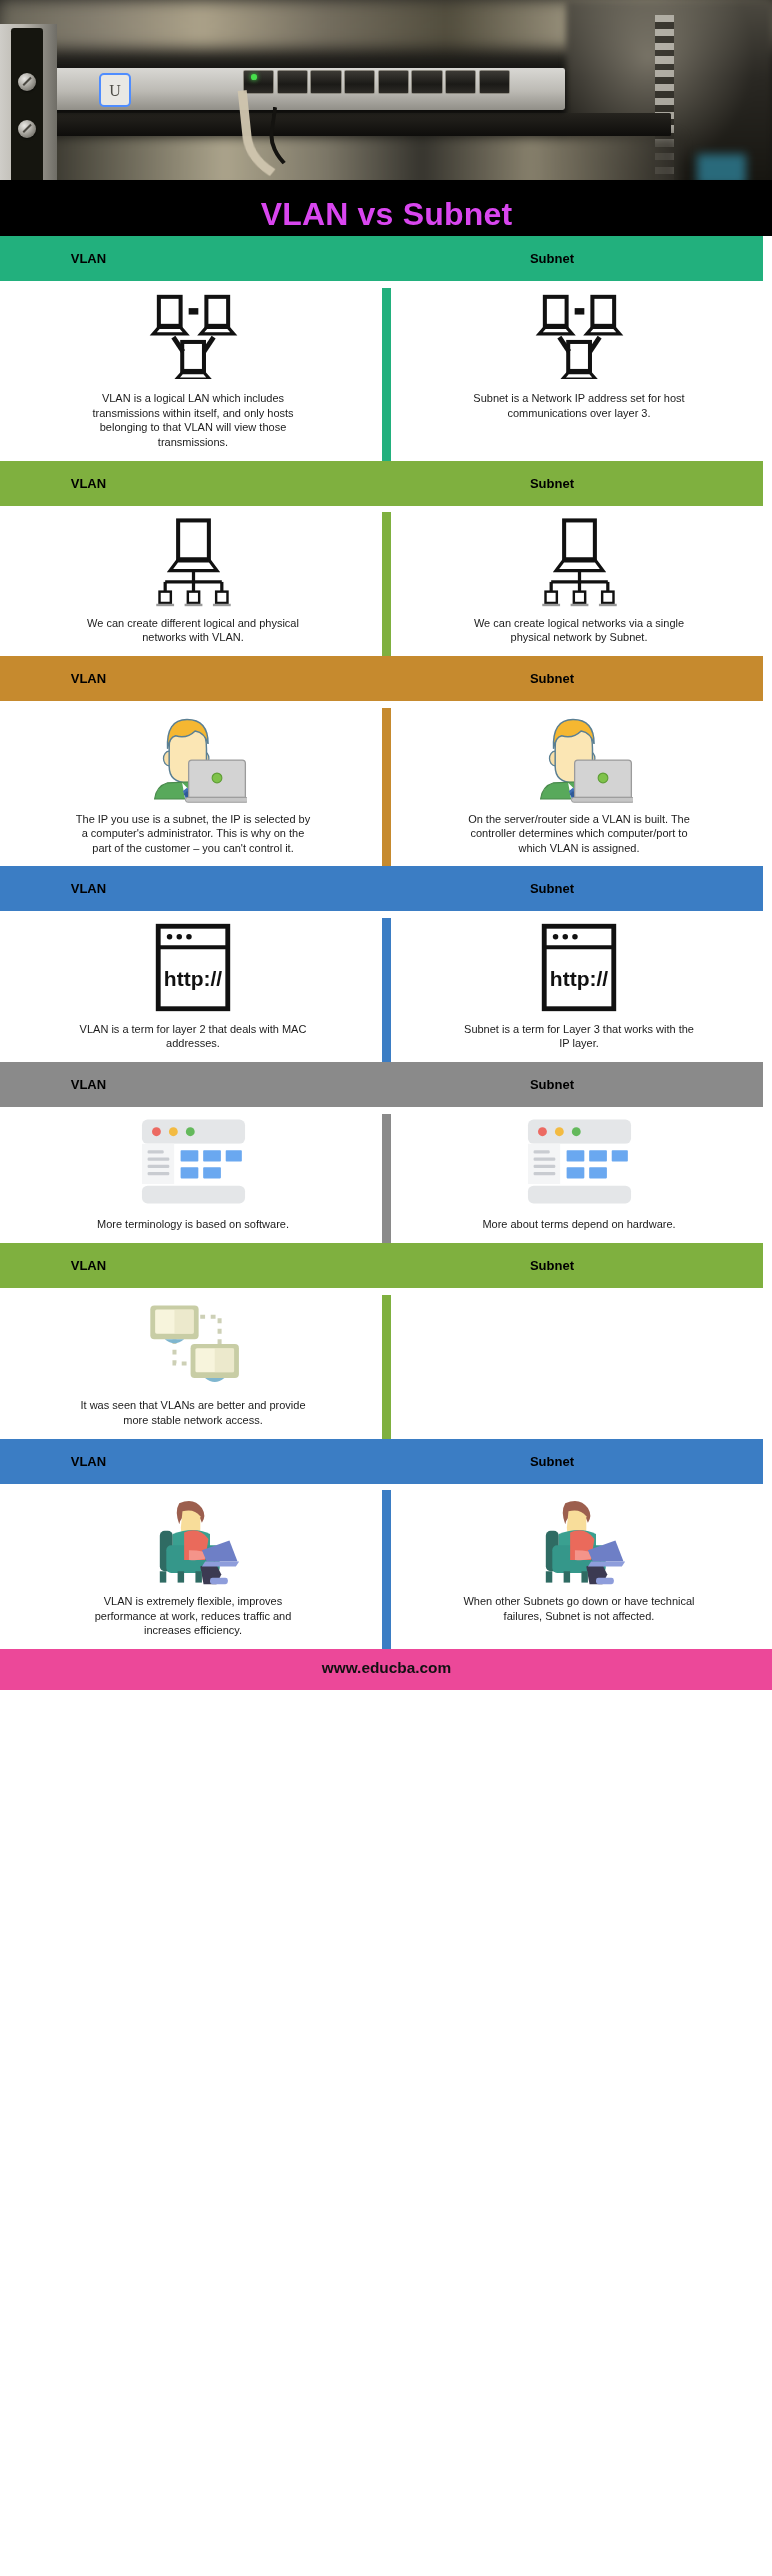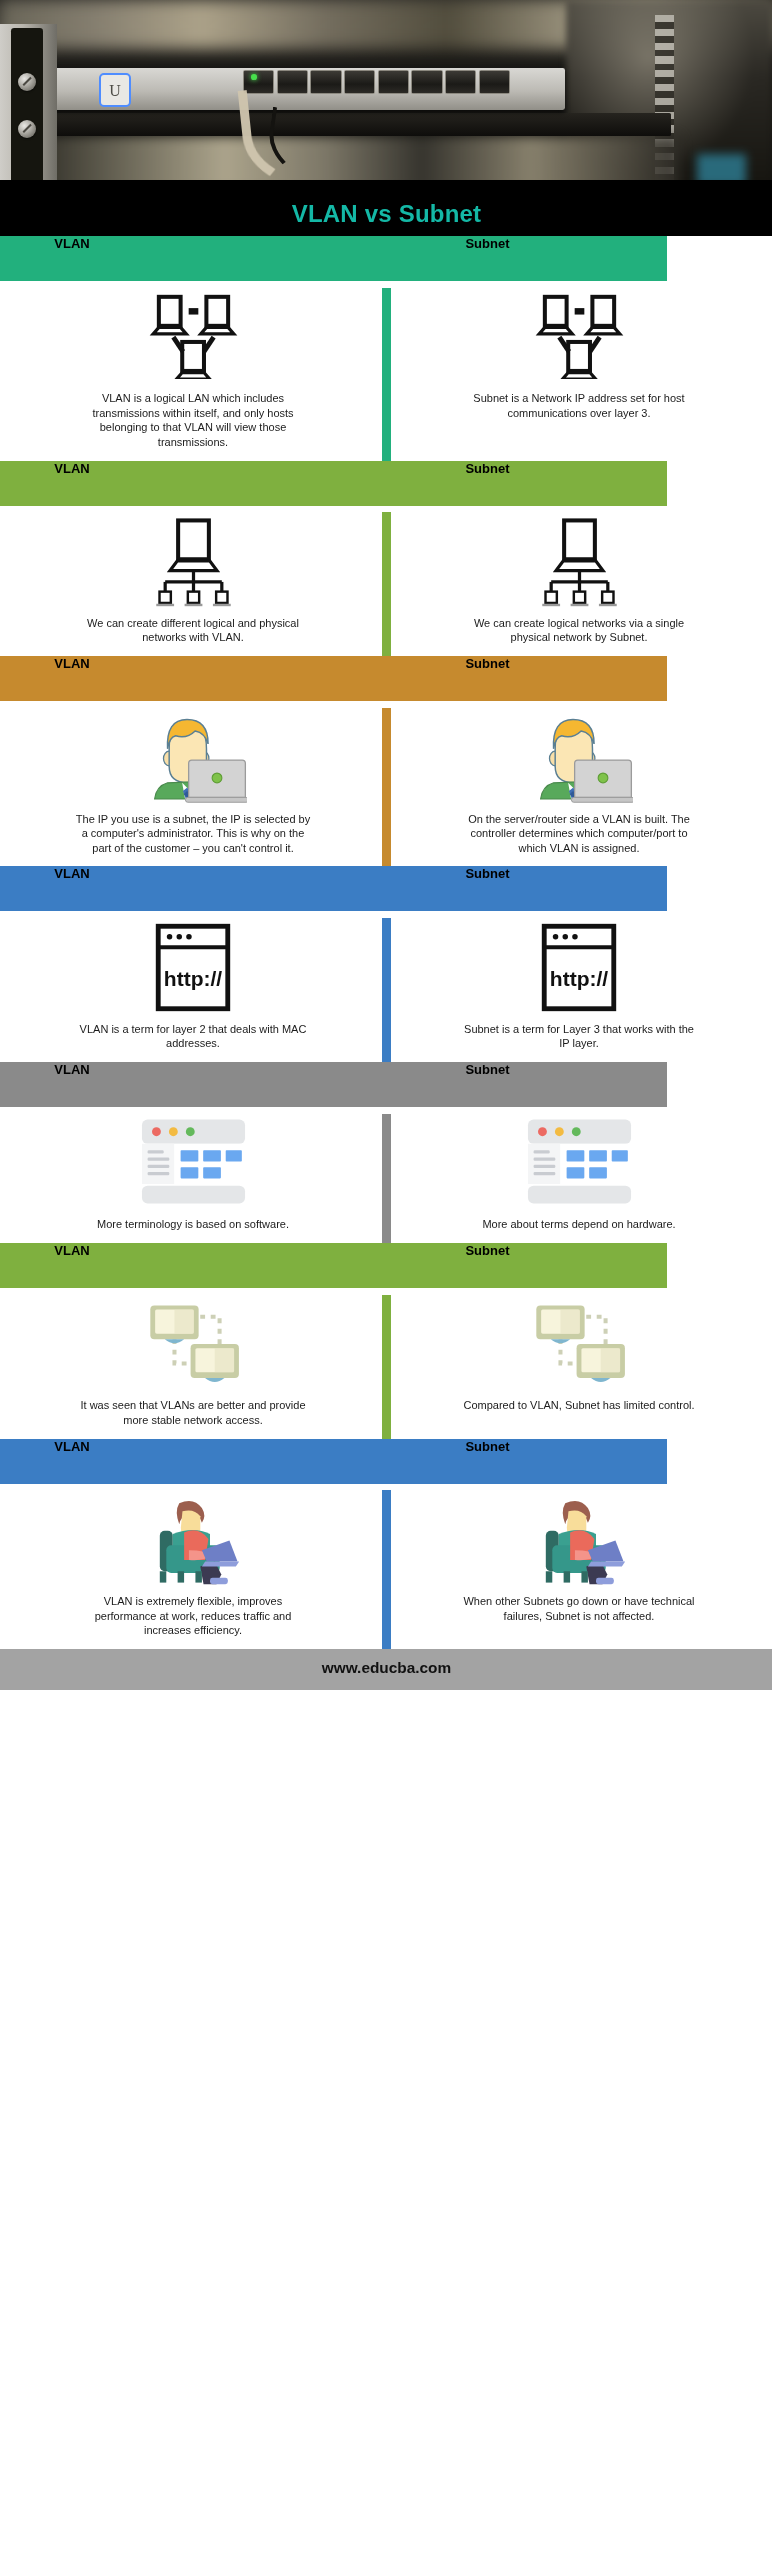--- a/index.html
+++ b/index.html
@@ -136,33 +136,33 @@
     background: #000;
   }
 
   
   .title-band {
     width: 773px; height: 44px;
     background: #000000;
     display: flex; align-items: center; justify-content: center;
   }
   .title-band h1 {
-    color: #14b8a6;
-    font-size: 24px;
+    color: #d946ef;
+    font-size: 32px;
     font-weight: bold;
     letter-spacing: 0.2px;
     font-family: "Liberation Sans", sans-serif;
     text-align: center;
   }
 
   
   .section { position: relative; width: 773px; }
   .sec-head {
-    width: 667px; height: 45px;
-    display: flex; align-items: flex-start;
+    width: 763px; height: 45px;
+    display: flex; align-items: center;
   }
   .sec-head .col {
     width: 386px;
     text-align: center;
     font-size: 13px;
     font-weight: bold;
     color: #000000;
   }
   .sec-head .col.left  { padding-right: 206px; }
   .sec-head .col.right { padding-right: 42px; }
@@ -199,21 +199,21 @@
     margin-top: 4px;
   }
   .pane.left p { max-width: 243px; }
   .pane.right p { max-width: 235px; }
 
   
   .footer {
     width: 773px;
     text-align: center;
     padding: 9.7px 0 13px 0;
-    background: #a3a3a3;
+    background: #ec4899;
   }
   .footer span {
     font-size: 15.4px;
     font-weight: bold;
     color: #111111;
   }
 
   
   svg { display: block; }
 </style>
@@ -542,39 +542,20 @@
             <rect x="16" y="13" width="48" height="30" rx="2" fill="#f7f4dc"></rect>
             <rect x="40" y="13" width="24" height="30" fill="#e3e0c0" opacity=".55"></rect>
             <path d="M28 50 q12 10 24 0 z" fill="#7fb6cf"></path>
             <rect x="60" y="56" width="60" height="42" rx="5" fill="#c8cda5"></rect>
             <rect x="66" y="61" width="48" height="30" rx="2" fill="#f7f4dc"></rect>
             <rect x="90" y="61" width="24" height="30" fill="#e3e0c0" opacity=".55"></rect>
             <path d="M78 98 q12 10 24 0 z" fill="#7fb6cf"></path>
           </svg>
         </div>
         <p>It was seen that VLANs are better and provide more stable network access.</p>
-      </div>
-      <div class="pane right">
-        <div class="icon-wrap">
-          <svg width="102" height="87" viewBox="0 0 126 108">
-            <g stroke="#cdd0b6" stroke-width="5" stroke-dasharray="6 7" fill="none">
-              <path d="M72 22 L96 22 L96 62"></path>
-              <path d="M40 50 L40 80 L64 80"></path>
-            </g>
-            <rect x="10" y="8" width="60" height="42" rx="5" fill="#c8cda5"></rect>
-            <rect x="16" y="13" width="48" height="30" rx="2" fill="#f7f4dc"></rect>
-            <rect x="40" y="13" width="24" height="30" fill="#e3e0c0" opacity=".55"></rect>
-            <path d="M28 50 q12 10 24 0 z" fill="#7fb6cf"></path>
-            <rect x="60" y="56" width="60" height="42" rx="5" fill="#c8cda5"></rect>
-            <rect x="66" y="61" width="48" height="30" rx="2" fill="#f7f4dc"></rect>
-            <rect x="90" y="61" width="24" height="30" fill="#e3e0c0" opacity=".55"></rect>
-            <path d="M78 98 q12 10 24 0 z" fill="#7fb6cf"></path>
-          </svg>
-        </div>
-        <p>Compared to VLAN, Subnet has limited control.</p>
       </div>
     </div>
   </div>
 
   <div class="section">
     <div class="sec-head" style="background:#3b7dc4">
       <div class="col left">VLAN</div>
       <div class="col right">Subnet</div>
     </div>
     <div class="sec-body">

